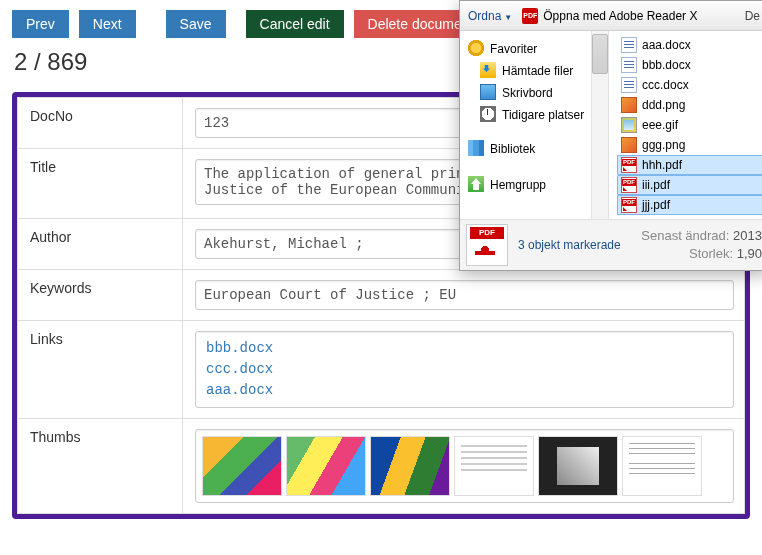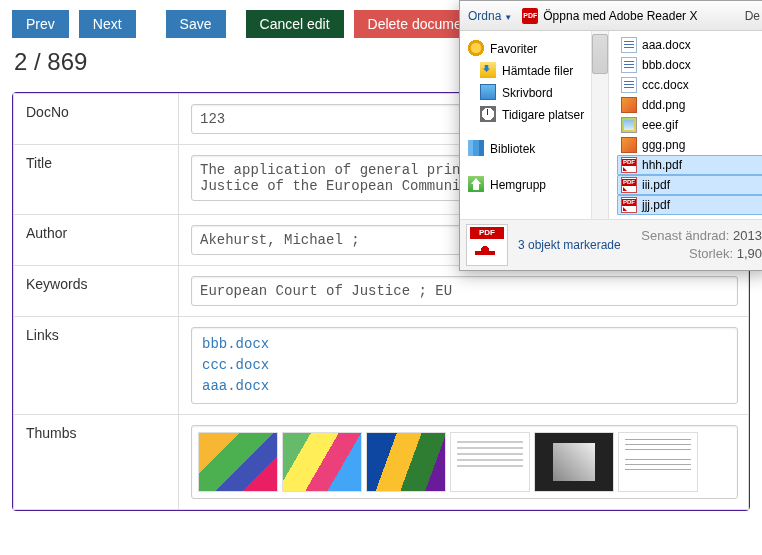--- a/index.html
+++ b/index.html
@@ -24,21 +24,21 @@
     cursor: pointer;
   }
   .btn-primary { background: #337ab7; }
   .btn-success { background: #14532d; }
   .btn-danger  { background: #d9534f; }
 
   .counter { padding: 4px 14px 10px 14px; font-size: 24px; color: #333; }
 
   .panel {
     margin: 6px 12px 0 12px;
-    border: 1px solid #4c1d95;
+    border: 5px solid #4c1d95;
     border-radius: 4px;
   }
 
   .fields-table { width: 100%; border-collapse: collapse; }
   .fields-table td {
     border: 1px solid #ddd;
     padding: 10px 12px;
     vertical-align: top;
   }
   .fields-table td.label-cell { width: 165px; color: #333; }

